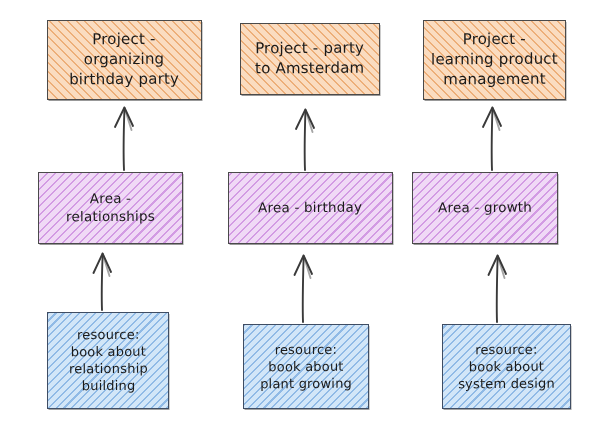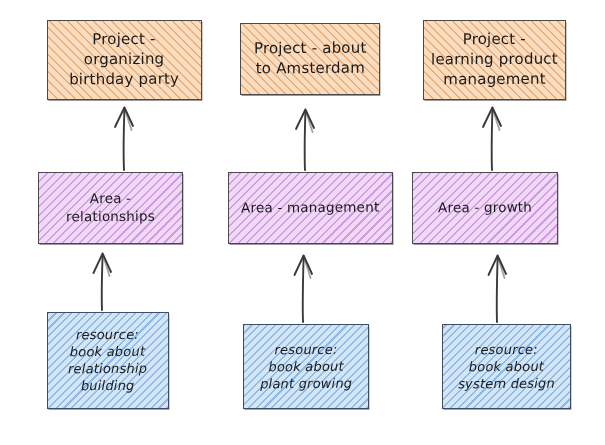--- a/index.html
+++ b/index.html
@@ -76,21 +76,20 @@
     font-size: 13px;
     background-color: #d2e6f8;
     background-image:
       repeating-linear-gradient(-45deg,
         rgba(90,150,215,0.55) 0px,
         rgba(90,150,215,0.55) 1.5px,
         rgba(255,255,255,0) 1.5px,
         rgba(255,255,255,0) 5.6px);
     border: 1.6px solid #3f4d63;
     box-shadow: 1px 1.5px 0 -0.5px rgba(70,70,70,0.5);
-    font-style: italic;
   }
 </style>
 </head>
 <body>
 
 <svg id="canvas" viewBox="0 0 605 445" xmlns="http://www.w3.org/2000/svg">
   <defs>
     <style>
       .edge-line { stroke: #3a3a3a; stroke-width: 1.9; fill: none; stroke-linecap: round; stroke-linejoin: round; }
       .edge-head { stroke: #3a3a3a; stroke-width: 1.9; fill: none; stroke-linecap: round; stroke-linejoin: round; }
@@ -146,26 +145,26 @@
 </div>
 
 <div class="node resource" style="left:47px; top:312px; width:122px; height:97px;">
   <span class="label">resource:
 book about
 relationship
 building</span>
 </div>
 
 <div class="node project" style="left:240px; top:23px; width:140px; height:72px;">
-  <span class="label">Project - about
+  <span class="label">Project - party
 to Amsterdam</span>
 </div>
 
 <div class="node area" style="left:228px; top:172px; width:165px; height:72px;">
-  <span class="label">Area - management</span>
+  <span class="label">Area - birthday</span>
 </div>
 
 <div class="node resource" style="left:243px; top:324px; width:126px; height:85px;">
   <span class="label">resource:
 book about
 plant growing</span>
 </div>
 
 <div class="node project" style="left:423px; top:20px; width:143px; height:80px;">
   <span class="label">Project -

